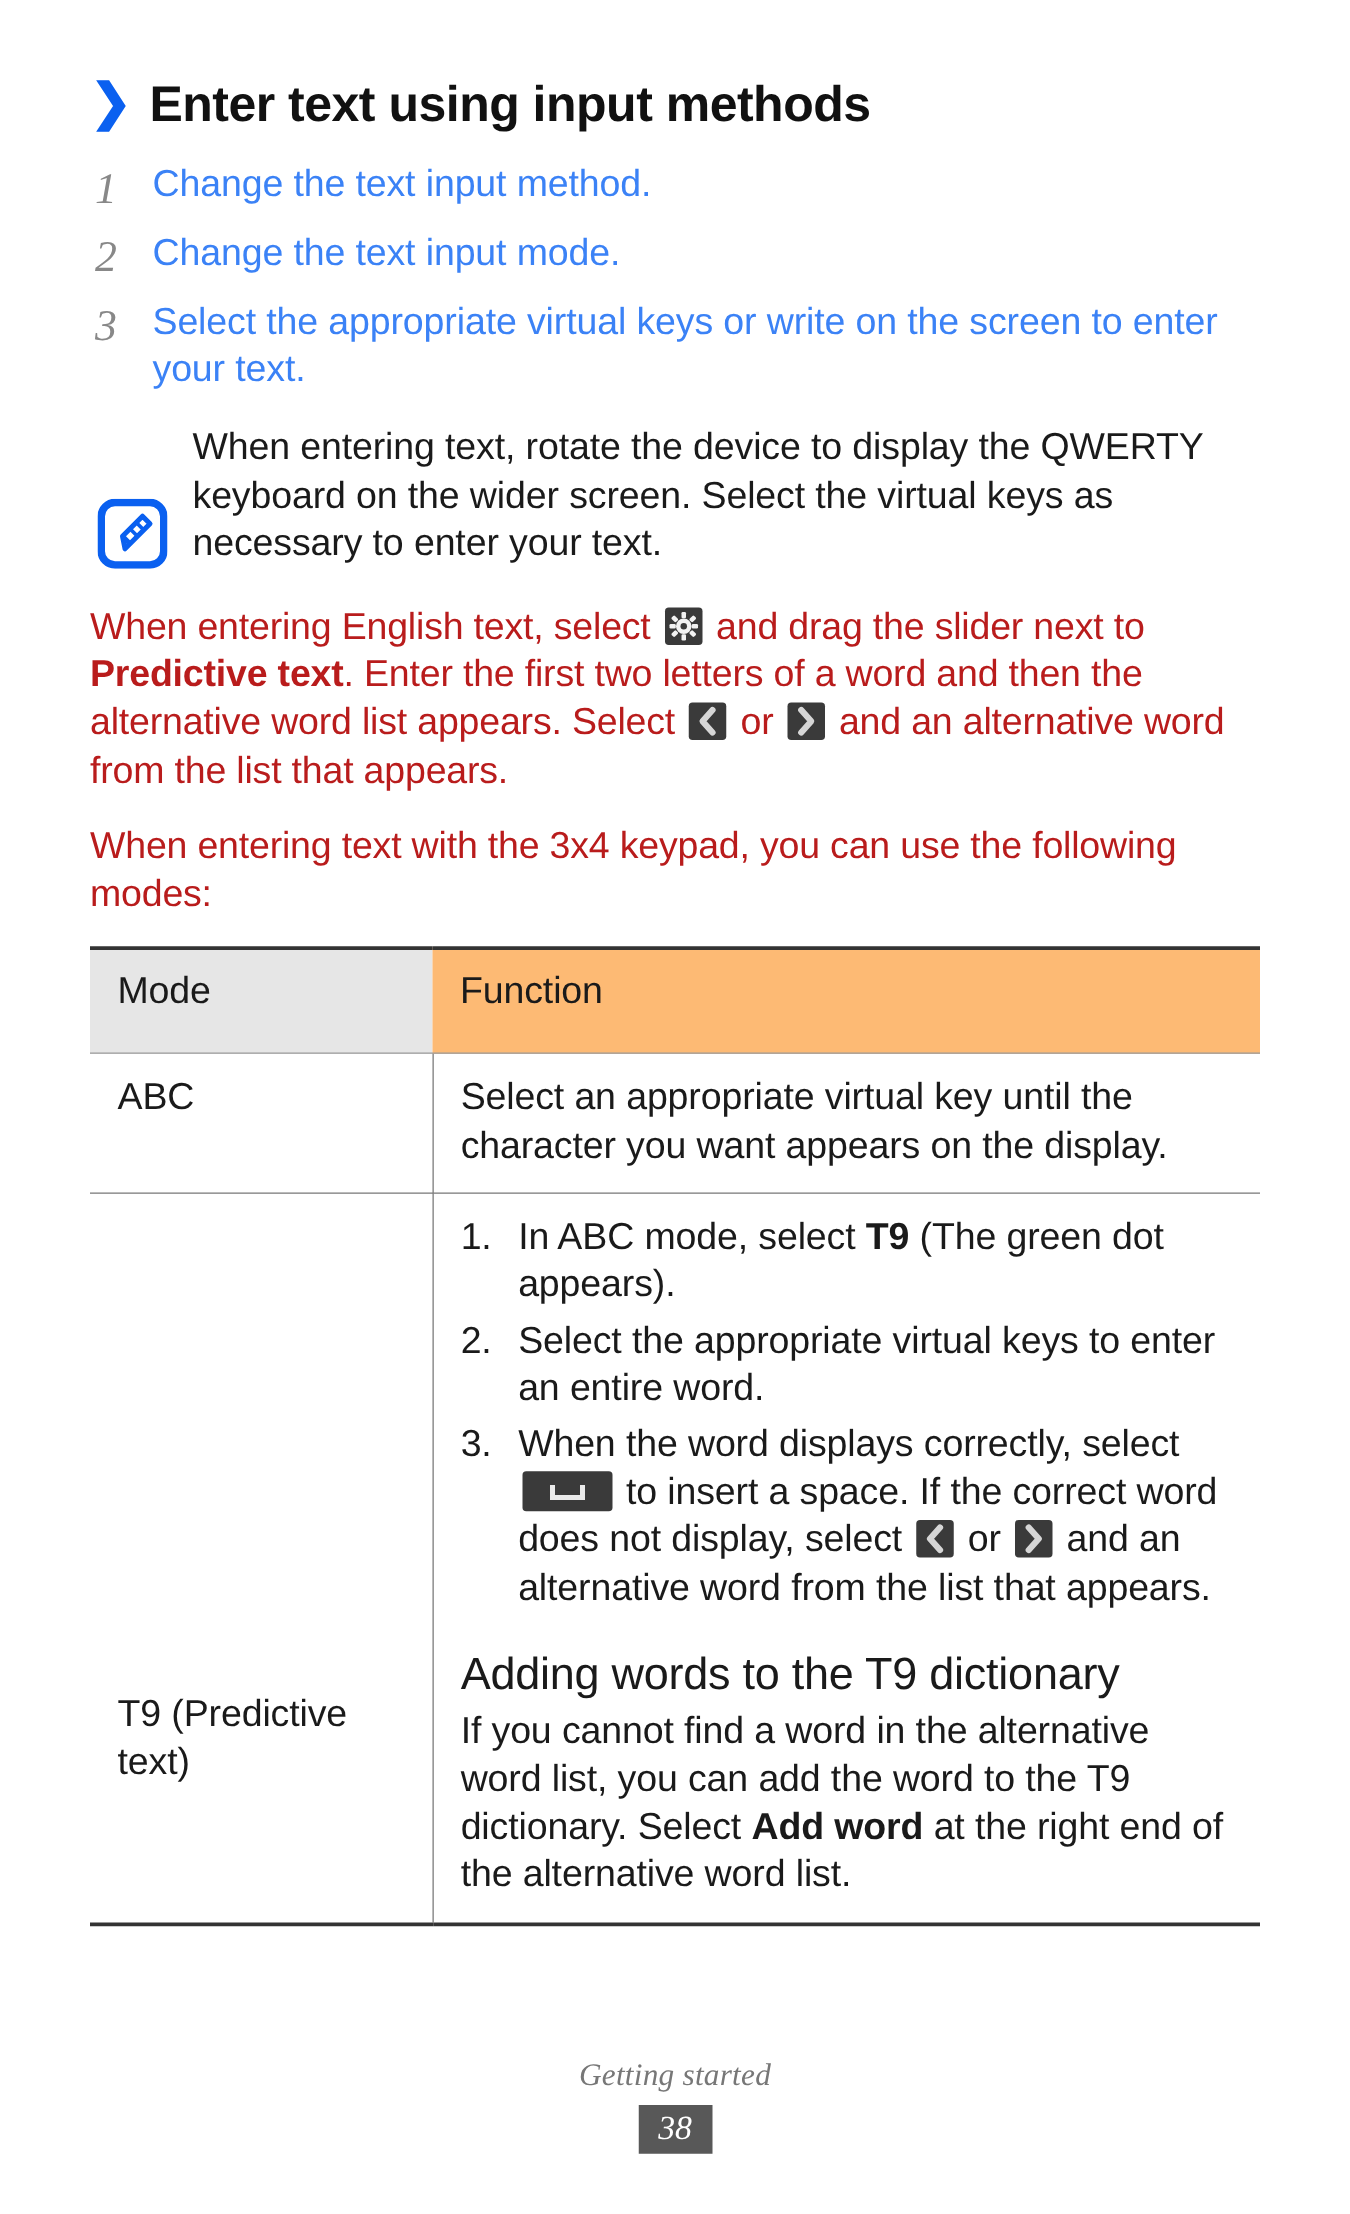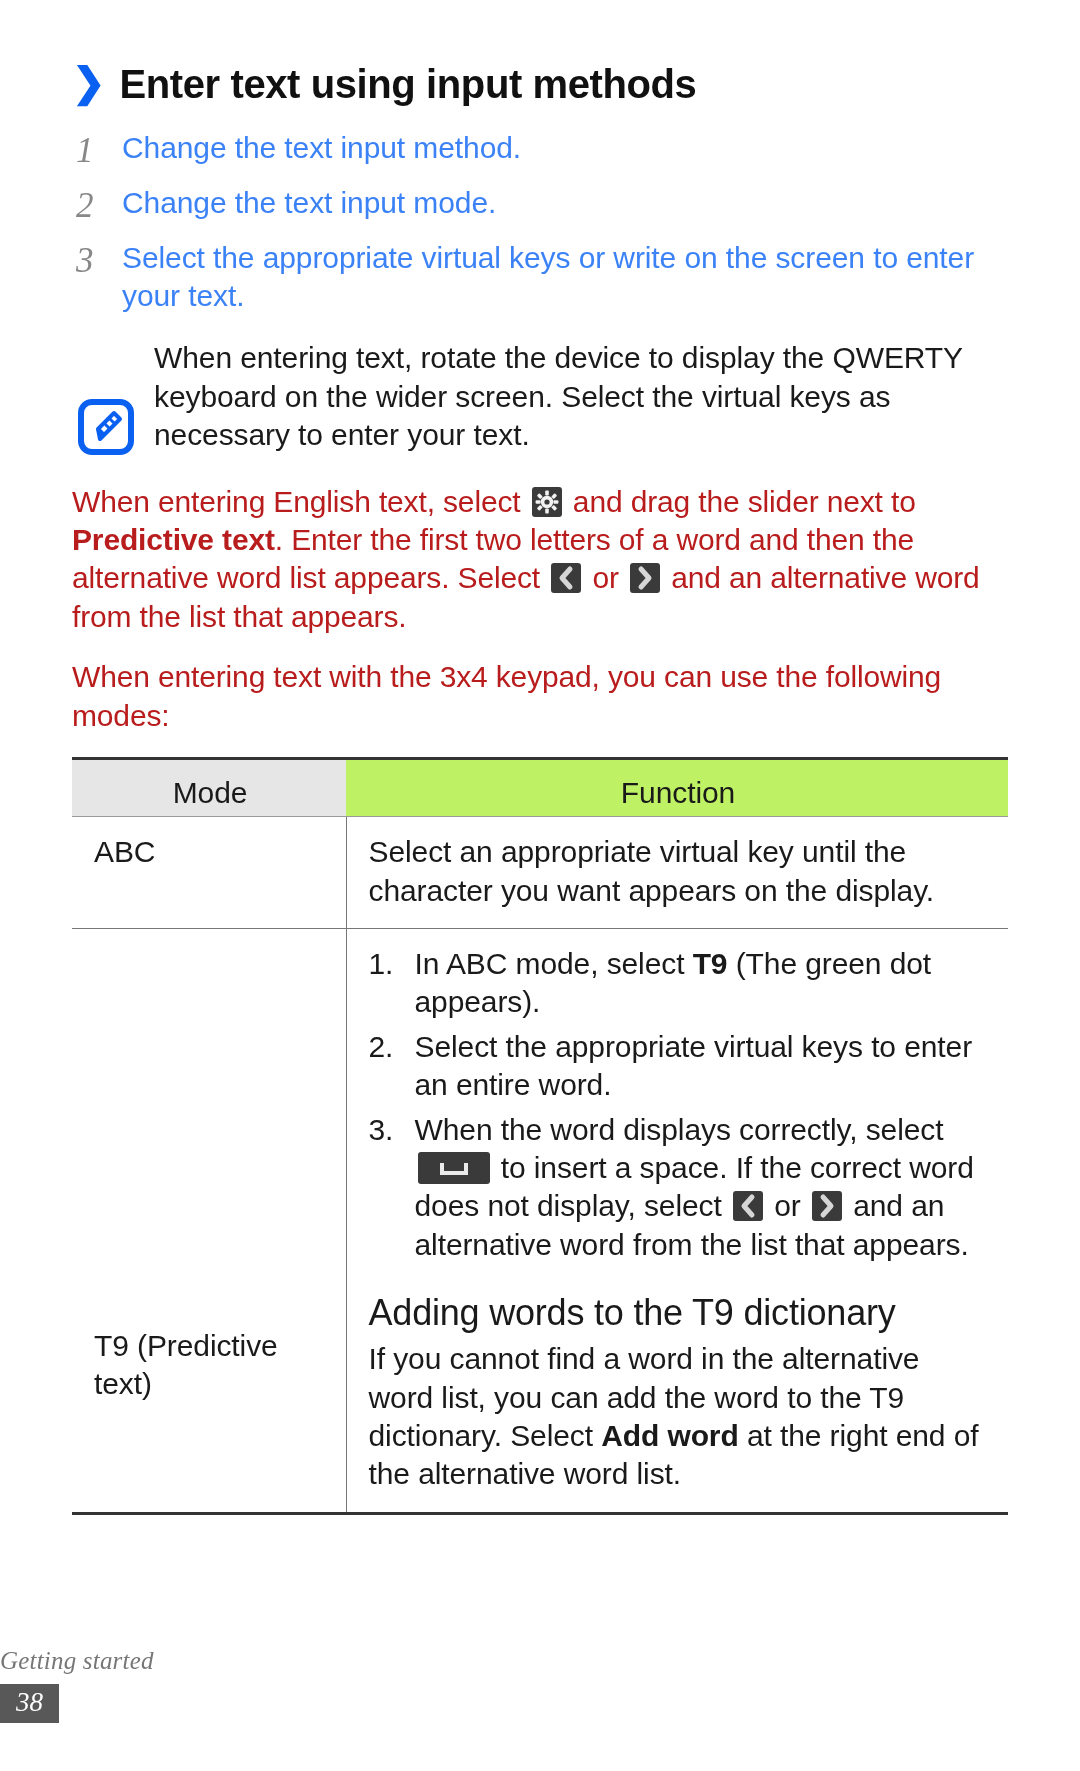--- a/index.html
+++ b/index.html
@@ -136,25 +136,24 @@
     vertical-align: top;
     font-weight: 400;
     font-size: 30px;
     line-height: 1.28;
     letter-spacing: -0.1px;
     color: #1a1a1a;
   }
   .tbl thead th {
     border-top: 3px solid #333333;
     border-bottom: 1px solid #999999;
-    padding: 14px 20px 4px 22px;
-    text-align: center;
+    padding: 14px 20px 30px 22px;
   }
   .th-mode { background: #e6e6e6; width: 232px; }
-  .th-func { background: #bef264; }
+  .th-func { background: #fdba74; }
   .tbl tbody td {
     border-bottom: 1px solid #777777;
     padding: 16px 18px 18px 22px;
   }
   .tbl tbody tr:last-child td {
     border-bottom: 3px solid #333333;
   }
   .col-mode {
     border-right: 1px solid #777777;
     width: 232px;
@@ -185,21 +184,21 @@
     margin-bottom: 4px;
     letter-spacing: -0.2px;
   }
 
   
   .footer {
     position: absolute;
     left: 0;
     right: 0;
     bottom: 48px;
-    text-align: left;
+    text-align: center;
   }
   .footer-label {
     font-family: "Liberation Serif", serif;
     font-style: italic;
     font-size: 25px;
     color: #777777;
     letter-spacing: 0.2px;
   }
   .footer-page {
     display: inline-block;

